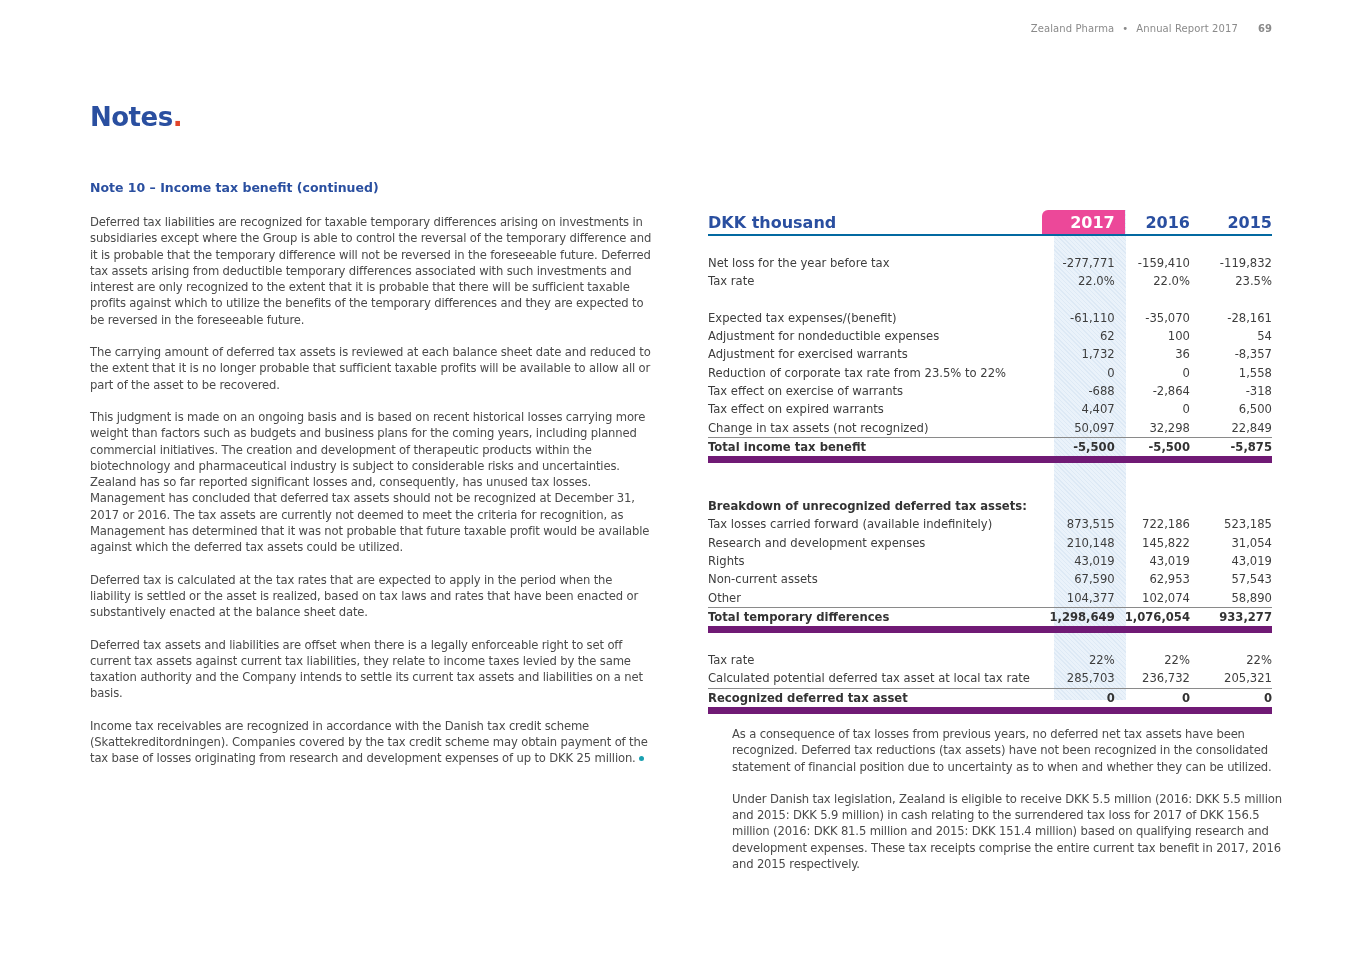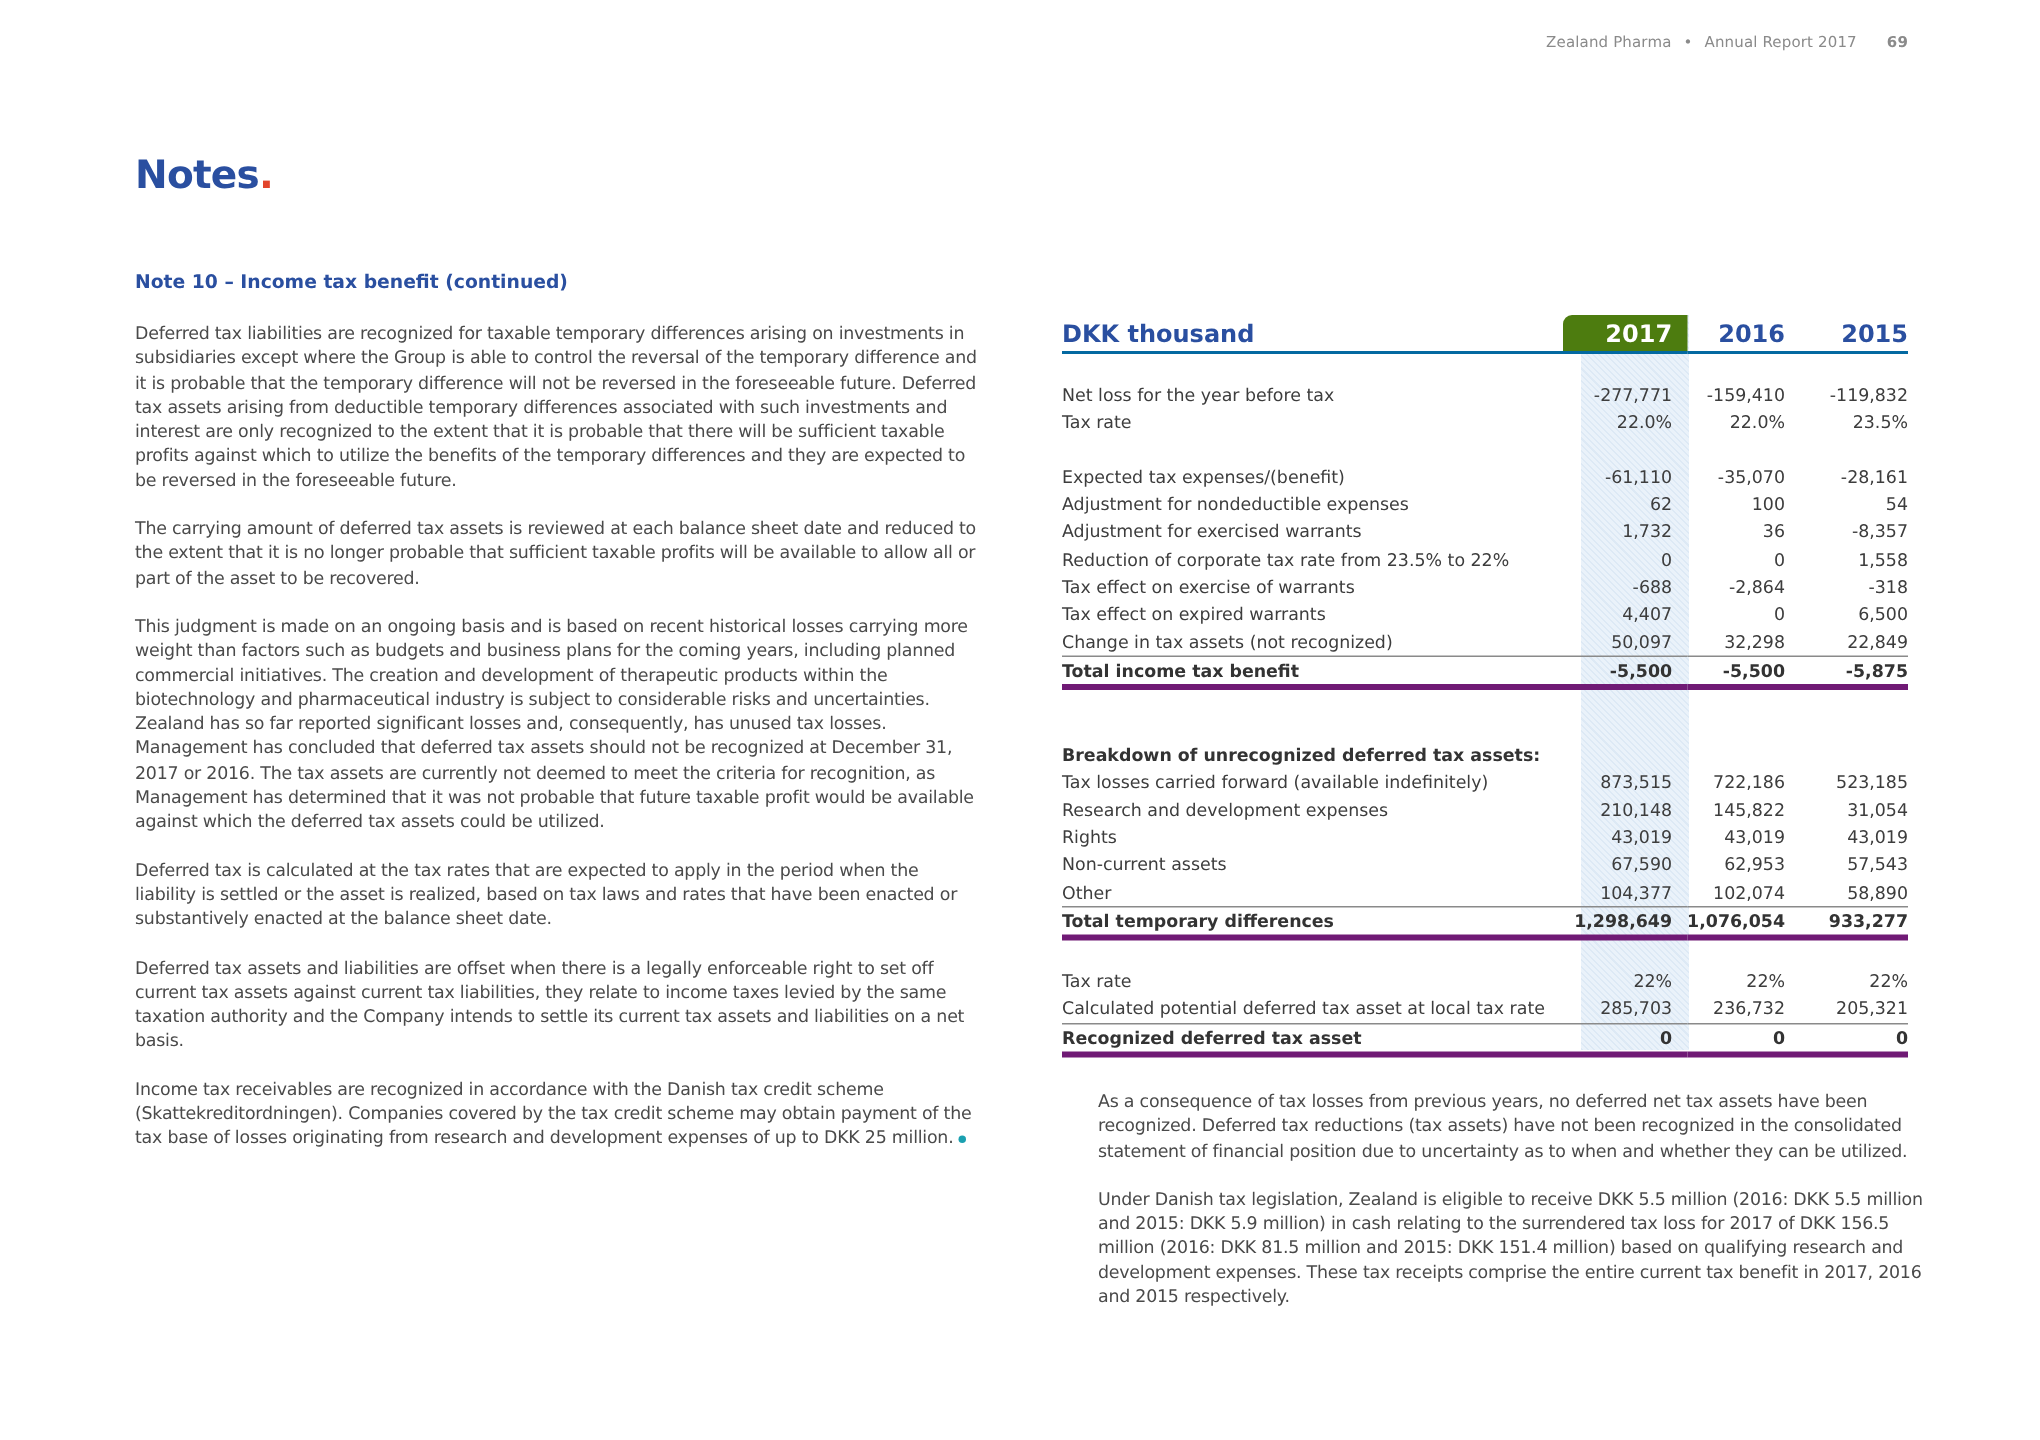--- a/index.html
+++ b/index.html
@@ -21,25 +21,25 @@
   table { position: relative; z-index: 1; border-collapse: collapse; width: 564px; font-size: 11.6px; color: #3d3d3d; }
   td, th { padding: 0; height: 18.3px; white-space: nowrap; }
   td.lbl { text-align: left; }
   td.num { text-align: right; width: 72px; }
   td.num.c1 { width: 62px; padding-right: 10px; }
   td.num.c2 { width: 64px; padding-right: 10px; }
   td.num.c3 { width: 72px; }
   tr.head th { height: 24px; font-size: 16px; font-weight: bold; color: #2a4fa0; border-bottom: 2px solid #0369a1; vertical-align: middle; }
   tr.head th.lbl { text-align: left; }
   tr.head th.yr { text-align: right; }
-  tr.head th.yr-2017 { background: #4d7c0f; color: #ffffff; border-top-left-radius: 6px; padding-right: 10px; padding-left: 28px; }
+  tr.head th.yr-2017 { background: #ec4899; color: #ffffff; border-top-left-radius: 6px; padding-right: 10px; padding-left: 28px; }
   tr.head th.yr-2016 { padding-right: 10px; }
   tr.spacer-lg td { height: 18px; }
   tr.spacer-xl td { height: 34px; }
-  tr.total td { font-weight: bold; color: #333; border-top: 1px solid #8a8a8a; border-bottom: 4px solid #701a75; }
+  tr.total td { font-weight: bold; color: #333; border-top: 1px solid #8a8a8a; border-bottom: 7px solid #701a75; }
   tr.subhead td { font-weight: bold; color: #333; }
 
   .right-text { position: absolute; left: 708px; top: 726px; width: 568px; margin-left: 24px; }
   .right-text p { margin: 0 0 16px 0; font-size: 11.6px; line-height: 16.3px; color: #4a4a4a; letter-spacing: -0.15px; }
 </style>
 </head>
 <body>
 
 <div class="running-header">
   <span>Zealand Pharma</span><span class="dot">•</span><span>Annual Report 2017</span><span class="page-num">69</span>

